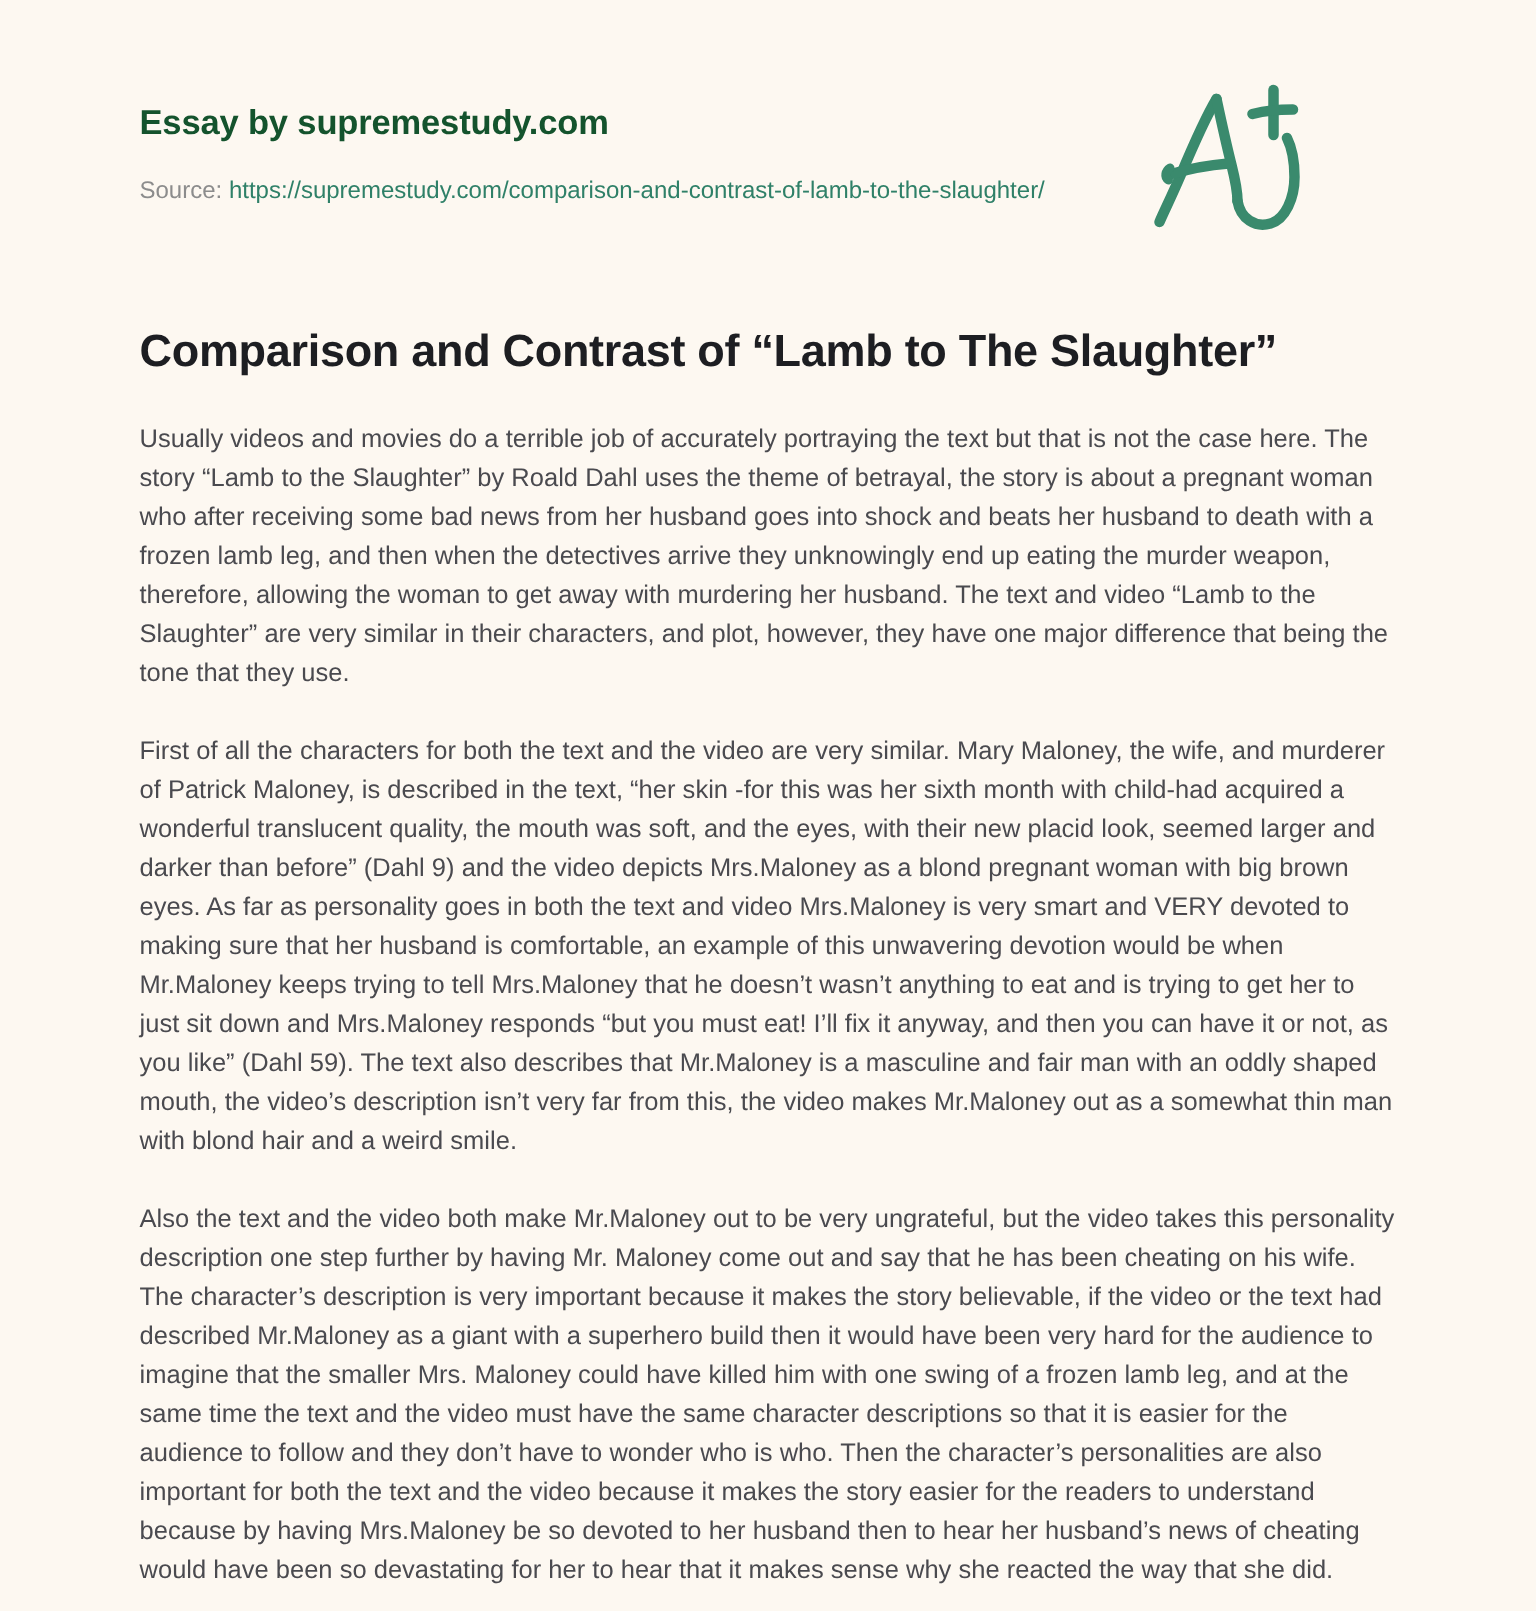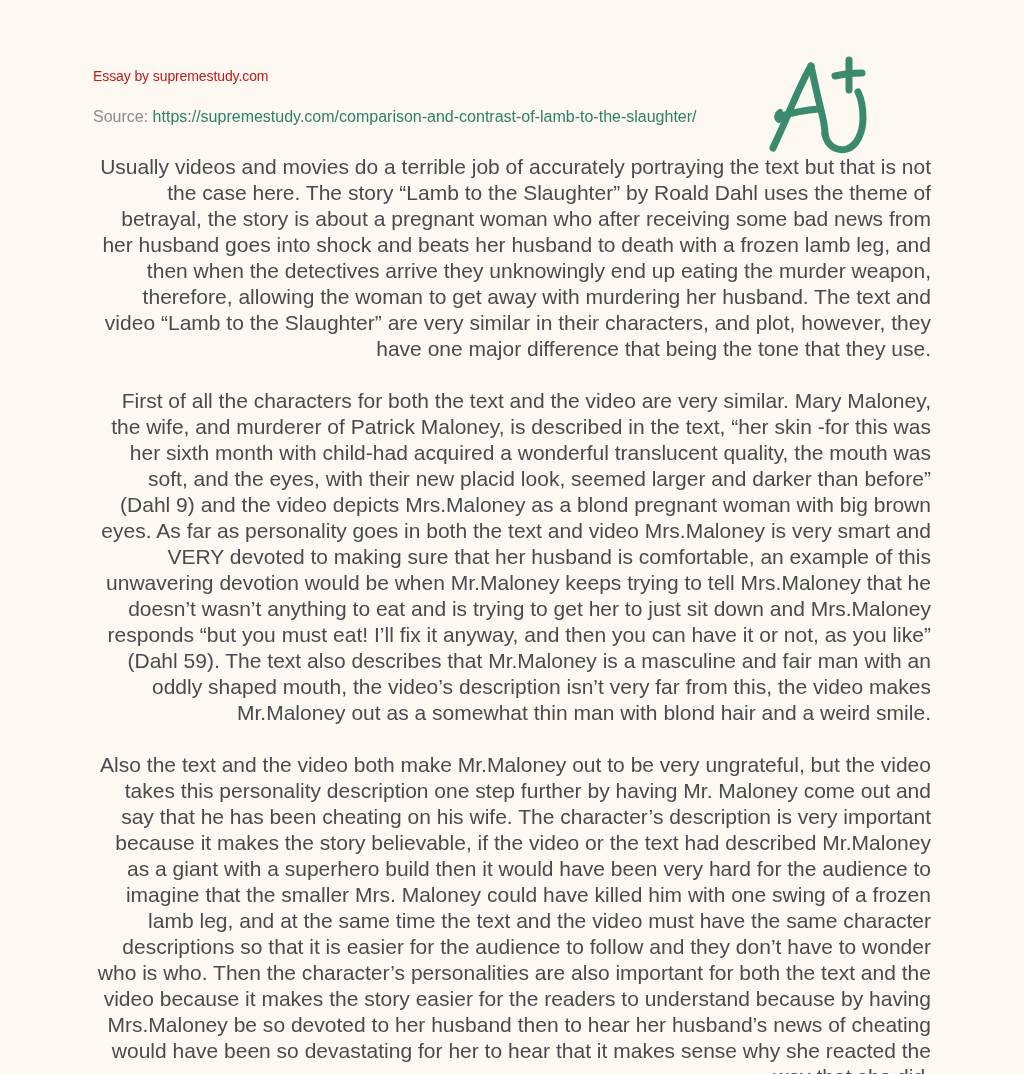--- a/index.html
+++ b/index.html
@@ -23,23 +23,23 @@
     padding: 0 93px 0 93px;
   }
 
   
   .header {
     position: relative;
     padding-top: 68px;
   }
 
   .byline {
-    font-size: 14px;
-    font-weight: normal;
-    color: #b91c1c;
+    font-size: 23px;
+    font-weight: bold;
+    color: #14532d;
     letter-spacing: -0.1px;
     line-height: 1.2;
     margin: 0;
   }
 
   .source-line {
     margin: 22px 0 0 0;
     font-size: 16px;
     line-height: 1.3;
     color: #8a8a8a;
@@ -80,24 +80,24 @@
     line-height: 1.25;
   }
 
   
   .body-copy {
     padding-top: 26px;
   }
 
   .body-copy p {
     margin: 0 0 26px 0;
-    font-size: 21px;
+    font-size: 17px;
     line-height: 26px;
     color: #4a4a4f;
-    text-align: right;
+    text-align: left;
     letter-spacing: 0.01px;
   }
 
   .body-copy p:last-child {
     margin-bottom: 0;
   }
 
   
   .clipped {
     max-height: 26px;
@@ -131,20 +131,21 @@
           <path d="M64 82 C66 94 76 100 86 97 C96 94 102 80 102 66 C102 56 100 46 97 40" stroke-width="7"></path>
 
           <path d="M88 8 C88 18 88 28 88 38" stroke-width="7"></path>
 
           <path d="M74 24 C82 22 92 21 101 21" stroke-width="7"></path>
         </g>
       </svg>
     </div>
   </div>
 
+  <h1 class="doc-title">Comparison and Contrast of “Lamb to The Slaughter”</h1>
 
   <div class="body-copy">
     <p>Usually videos and movies do a terrible job of accurately portraying the text but that is not the case here. The story “Lamb to the Slaughter” by Roald Dahl uses the theme of betrayal, the story is about a pregnant woman who after receiving some bad news from her husband goes into shock and beats her husband to death with a frozen lamb leg, and then when the detectives arrive they unknowingly end up eating the murder weapon, therefore, allowing the woman to get away with murdering her husband. The text and video “Lamb to the Slaughter” are very similar in their characters, and plot, however, they have one major difference that being the tone that they use.</p>
     <p>First of all the characters for both the text and the video are very similar. Mary Maloney, the wife, and murderer of Patrick Maloney, is described in the text, “her skin -for this was her sixth month with child-had acquired a wonderful translucent quality, the mouth was soft, and the eyes, with their new placid look, seemed larger and darker than before” (Dahl 9) and the video depicts Mrs.Maloney as a blond pregnant woman with big brown eyes. As far as personality goes in both the text and video Mrs.Maloney is very smart and VERY devoted to making sure that her husband is comfortable, an example of this unwavering devotion would be when Mr.Maloney keeps trying to tell Mrs.Maloney that he doesn’t wasn’t anything to eat and is trying to get her to just sit down and Mrs.Maloney responds “but you must eat! I’ll fix it anyway, and then you can have it or not, as you like” (Dahl 59). The text also describes that Mr.Maloney is a masculine and fair man with an oddly shaped mouth, the video’s description isn’t very far from this, the video makes Mr.Maloney out as a somewhat thin man with blond hair and a weird smile.</p>
     <p>Also the text and the video both make Mr.Maloney out to be very ungrateful, but the video takes this personality description one step further by having Mr. Maloney come out and say that he has been cheating on his wife. The character’s description is very important because it makes the story believable, if the video or the text had described Mr.Maloney as a giant with a superhero build then it would have been very hard for the audience to imagine that the smaller Mrs. Maloney could have killed him with one swing of a frozen lamb leg, and at the same time the text and the video must have the same character descriptions so that it is easier for the audience to follow and they don’t have to wonder who is who. Then the character’s personalities are also important for both the text and the video because it makes the story easier for the readers to understand because by having Mrs.Maloney be so devoted to her husband then to hear her husband’s news of cheating would have been so devastating for her to hear that it makes sense why she reacted the way that she did.</p>
   </div>
 
 </div>
 
 </body></html>

